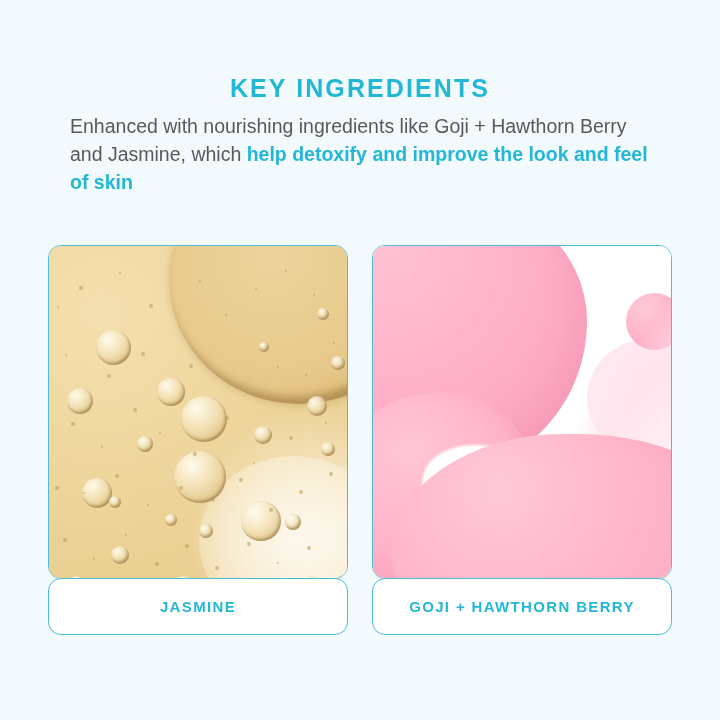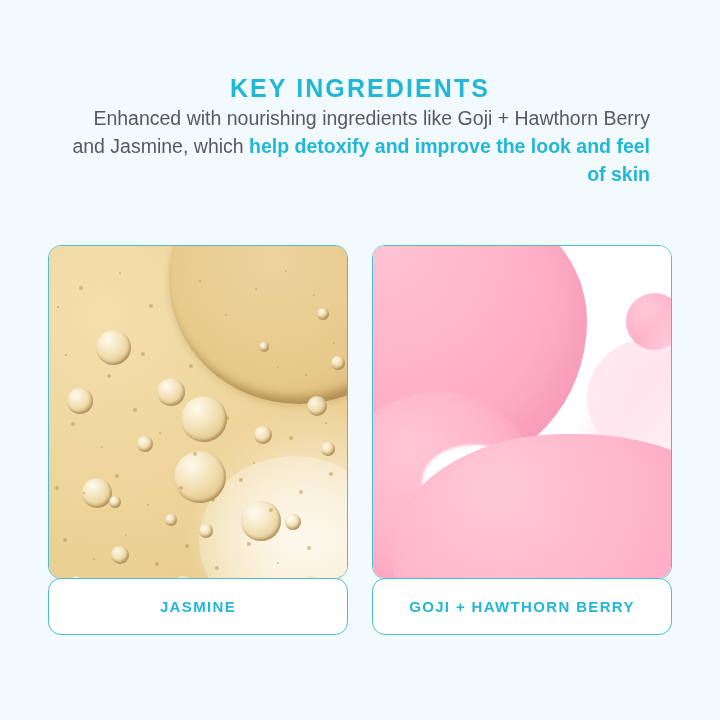--- a/index.html
+++ b/index.html
@@ -30,24 +30,24 @@
     text-align: center;
     font-size: 25px;
     font-weight: bold;
     letter-spacing: 2.1px;
     color: #23b7d6;
   }
 
   
   .subcopy {
     position: absolute;
-    top: 104px;
+    top: 112px;
     left: 70px;
     width: 580px;
-    text-align: right;
+    text-align: left;
     font-size: 19.5px;
     line-height: 28px;
     color: #58595b;
     font-weight: normal;
   }
   .subcopy .hl {
     color: #23b7d6;
     font-weight: bold;
   }
 

